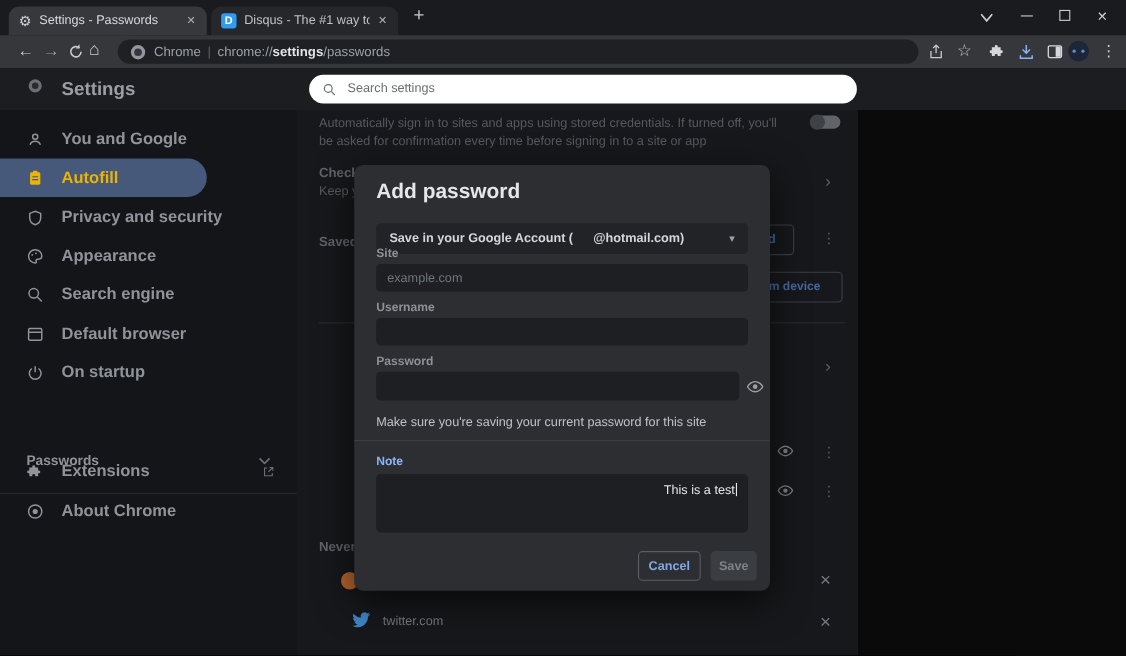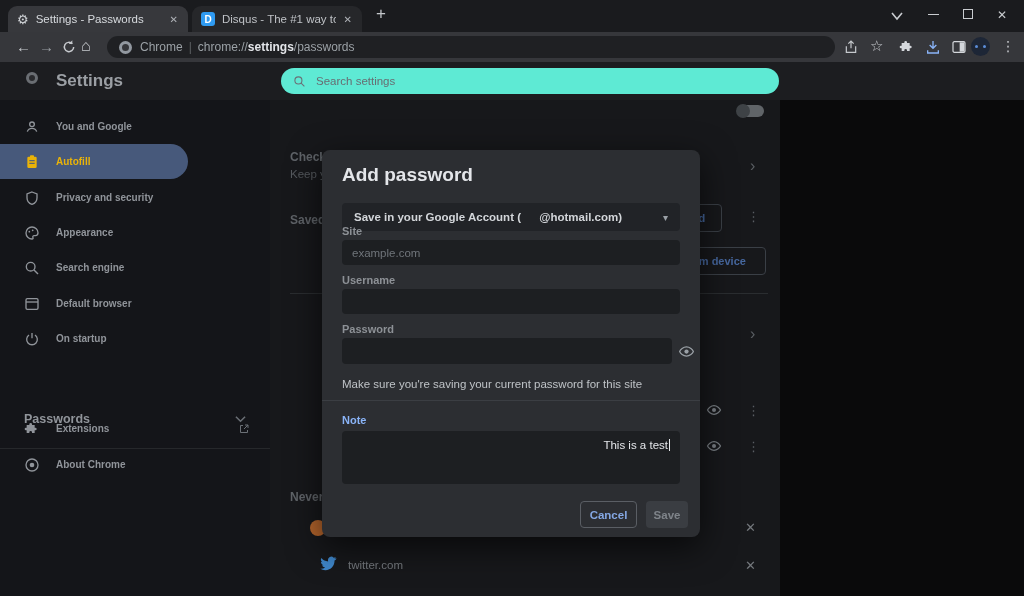--- a/index.html
+++ b/index.html
@@ -35,27 +35,27 @@
   .url b { color:#e2e4e8; font-weight:600; }
   .actic { color:#c6c9cd; }
 
   
   .page { position:absolute; top:62px; left:0; width:1024px; height:534px; background:#0a0a0b; }
   .s-header { position:absolute; top:0; left:0; width:1024px; height:38px; background:#1c1d20; }
   .s-title { position:absolute; left:56px; top:9px; font-size:17px; font-weight:600; color:#9b9fa4; }
   .s-logo { position:absolute; left:26px; top:10px; width:12px; height:12px; border-radius:50%;
             border:3px solid #6a6e73; background:#2a2b2e; }
   .search-pill { position:absolute; left:281px; top:6px; width:498px; height:26px; border-radius:13px;
-                 background:#5eead4; display:flex; align-items:center; padding:0 12px; gap:10px; }
+                 background:#ffffff; display:flex; align-items:center; padding:0 12px; gap:10px; }
   .search-ph { font-size:11.5px; color:#686d72; }
 
   .sidebar { position:absolute; left:0; top:38px; width:270px; height:496px; background:#141519; }
   .nav-item { position:absolute; left:0; width:270px; height:35px; display:flex; align-items:center;
               padding-left:24px; gap:16px; color:#90949a; }
-  .nav-item .lbl { font-size:10px; font-weight:600; }
+  .nav-item .lbl { font-size:15px; font-weight:600; }
   .nav-item.selected { width:188px; background:#47597b; border-radius:0 18px 18px 0; color:#eab308; }
   .nav-icon { width:16px; height:16px; flex:none; }
   .adv-row { position:absolute; left:0; top:305px; width:270px; height:28px; display:flex;
              align-items:center; padding:0 24px; color:#90949a; }
   .adv-row .lbl { font-size:12.5px; font-weight:600; flex:1; }
   .side-div { position:absolute; left:0; top:348px; width:270px; border-top:1px solid #26282b; }
 
   .content-bg { position:absolute; left:270px; top:38px; width:510px; height:496px; background:#17181b; }
   .dimtext { color:#55595e; font-size:11.5px; line-height:17px; }
   .sectext { color:#5f6368; font-size:12px; font-weight:600; }
@@ -246,20 +246,21 @@
         <svg class="nav-icon" viewBox="0 0 24 24">
           <circle cx="12" cy="12" r="9" fill="none" stroke="currentColor" stroke-width="2"></circle>
           <circle cx="12" cy="12" r="3.5" fill="currentColor"></circle>
         </svg>
         <span class="lbl">About Chrome</span>
       </div>
     </div>
 
     <div class="content-bg"></div>
 
+    <div class="abs dimtext" style="left:290px;top:42px;width:430px">Automatically sign in to sites and apps using stored credentials. If turned off, you'll be asked for confirmation every time before signing in to a site or app</div>
     <div class="toggle">
         <span class="knob"></span>
       </div>
 
     <div class="abs sectext" style="left:290px;top:88px">Check p</div>
     <div class="abs chev" style="left:750px;top:96px">›</div>
     <div class="abs dimtext" style="left:290px;top:104px">Keep yo</div>
 
     <div class="abs sectext" style="left:290px;top:151px">Saved P</div>
     <div class="abs ghost-btn" style="left:666px;top:142px;width:56px;height:28px">Add</div>

